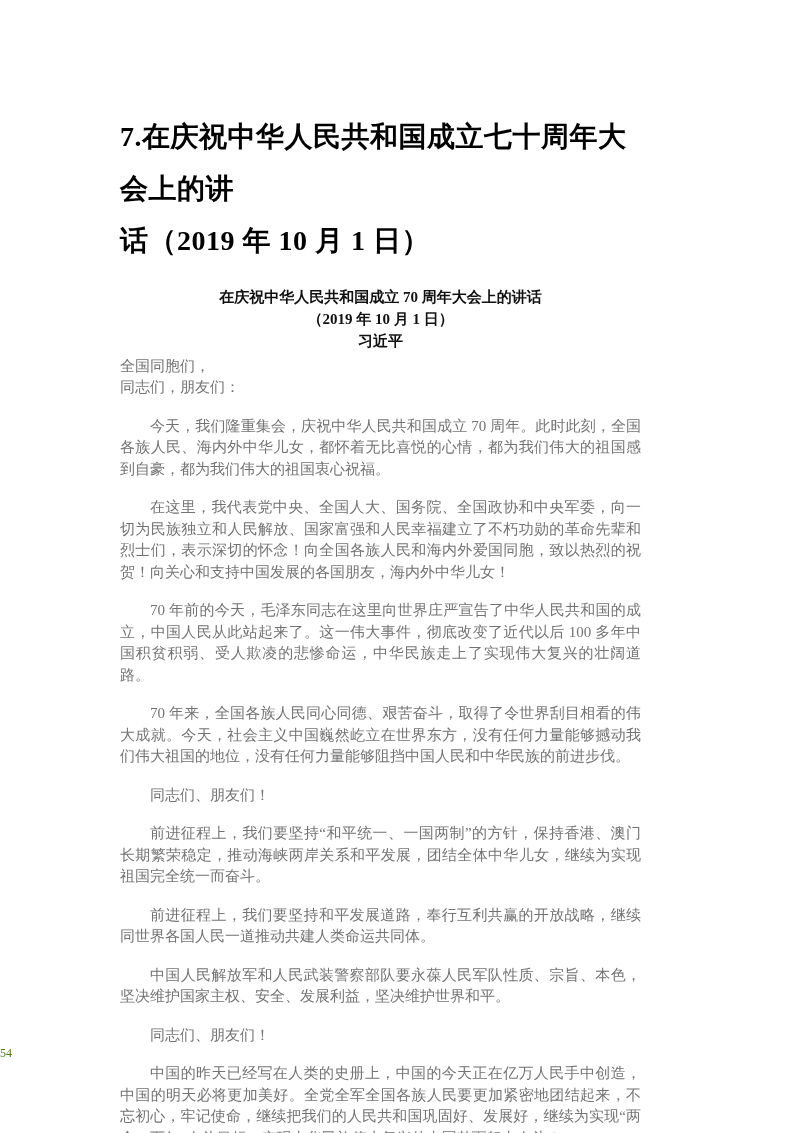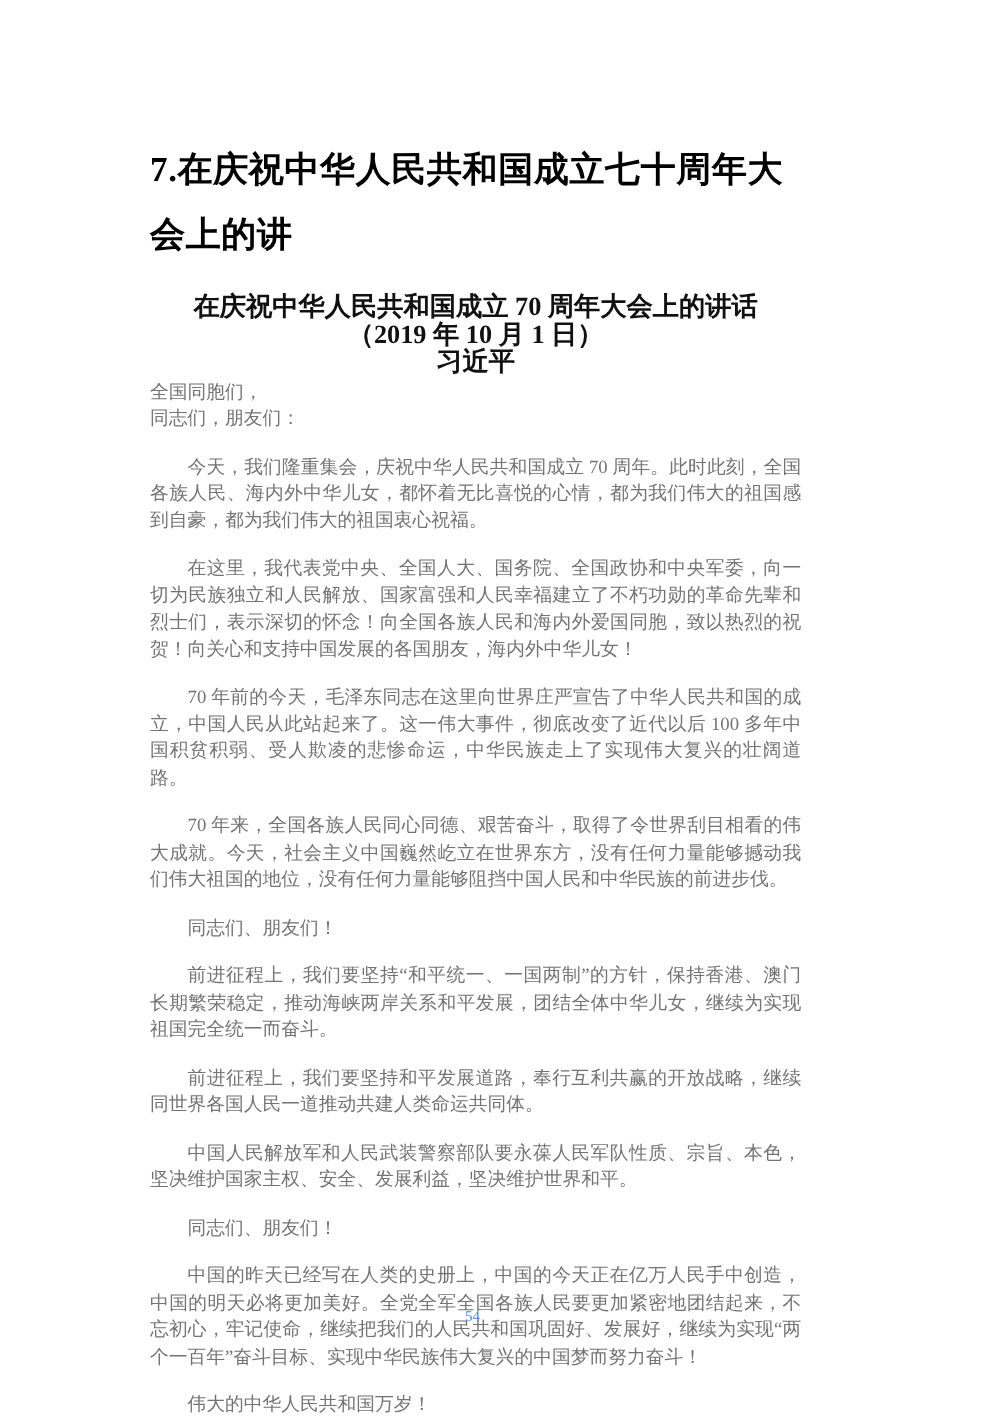--- a/index.html
+++ b/index.html
@@ -23,51 +23,52 @@
     font-weight: bold;
     line-height: 52px;
     color: #000000;
     letter-spacing: 0.5px;
   }
   .doc-title .title-line { display: block; }
   .subtitle-block {
     margin-top: 7px;
     text-align: center;
     font-weight: bold;
-    font-size: 21px;
+    font-size: 15px;
     line-height: 22px;
     color: #111111;
   }
   .subtitle-block div { display: block; }
   .body-text {
     margin-top: 4px;
     font-size: 15px;
     line-height: 21.5px;
     text-align: justify;
     color: #737373;
   }
   .body-text p { margin: 0; padding: 0; }
   .body-text p.indent { text-indent: 2em; margin-top: 17px; }
   .page-number {
     position: absolute;
     left: 0;
     right: 0;
     top: 1046px;
-    text-align: center;
+    text-align: left;
     font-size: 12px;
-    color: #3b82f6;
+    color: #4d7c0f;
   }
 </style>
 </head>
 <body>
 
 <div class="page">
 
   <h1 class="doc-title">
     <span class="title-line">7.在庆祝中华人民共和国成立七十周年大会上的讲</span>
+    <span class="title-line">话（2019 年 10 月 1 日）</span>
   </h1>
 
   <div class="subtitle-block">
     <div>在庆祝中华人民共和国成立 70 周年大会上的讲话</div>
     <div>（2019 年 10 月 1 日）</div>
     <div>习近平</div>
   </div>
 
   <div class="body-text">
     <p>全国同胞们，</p>

